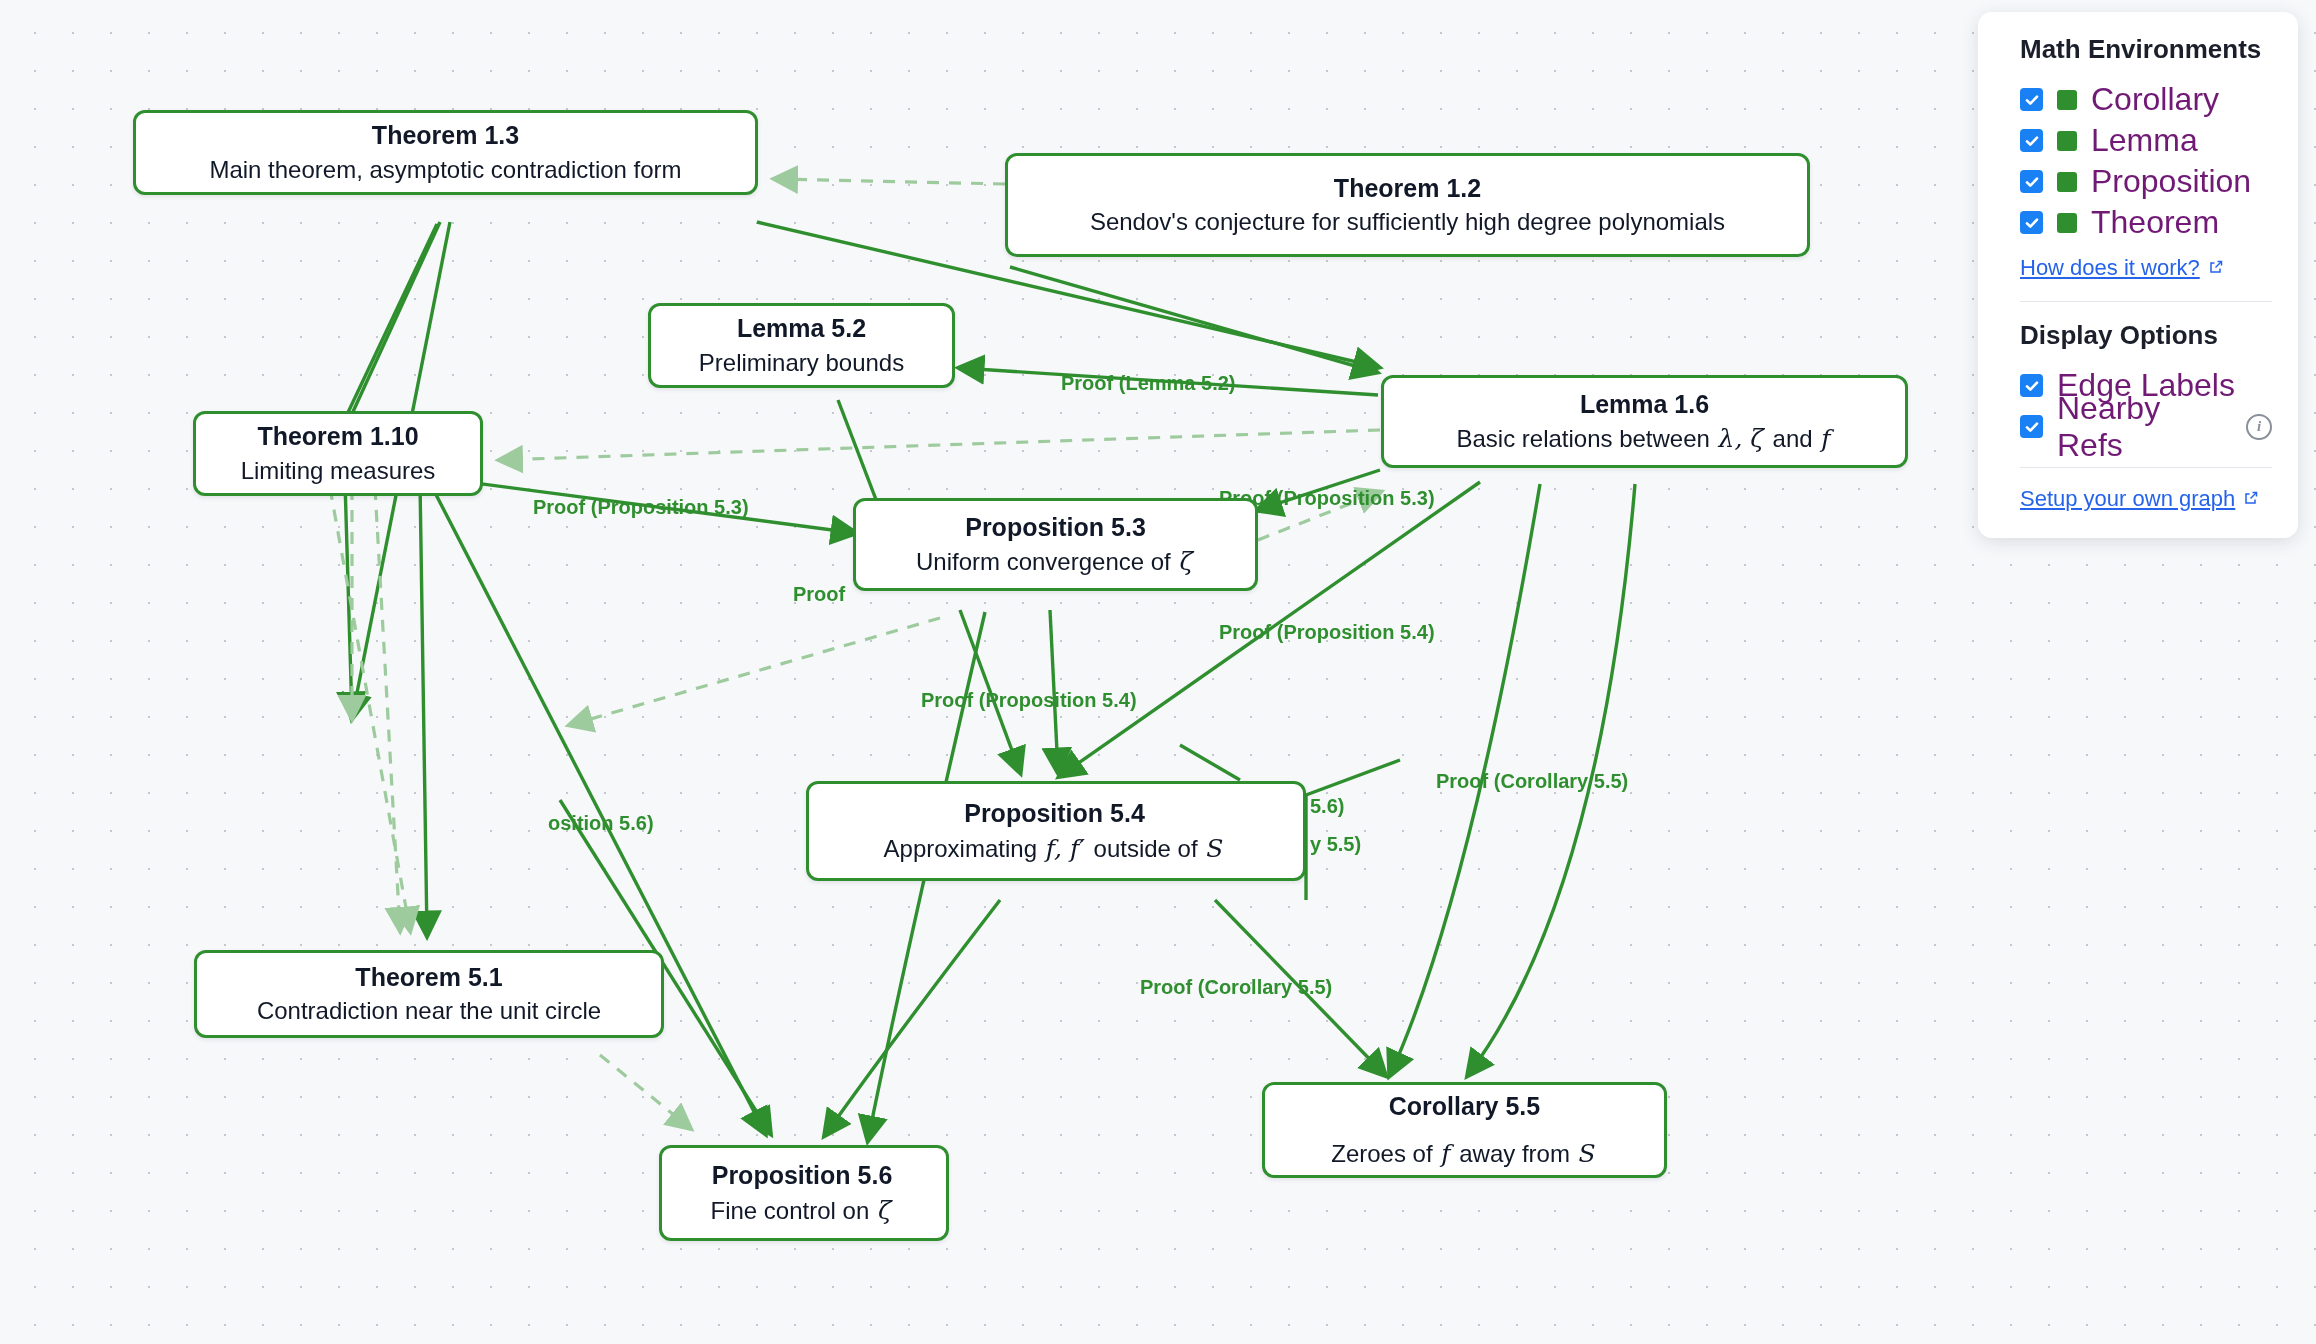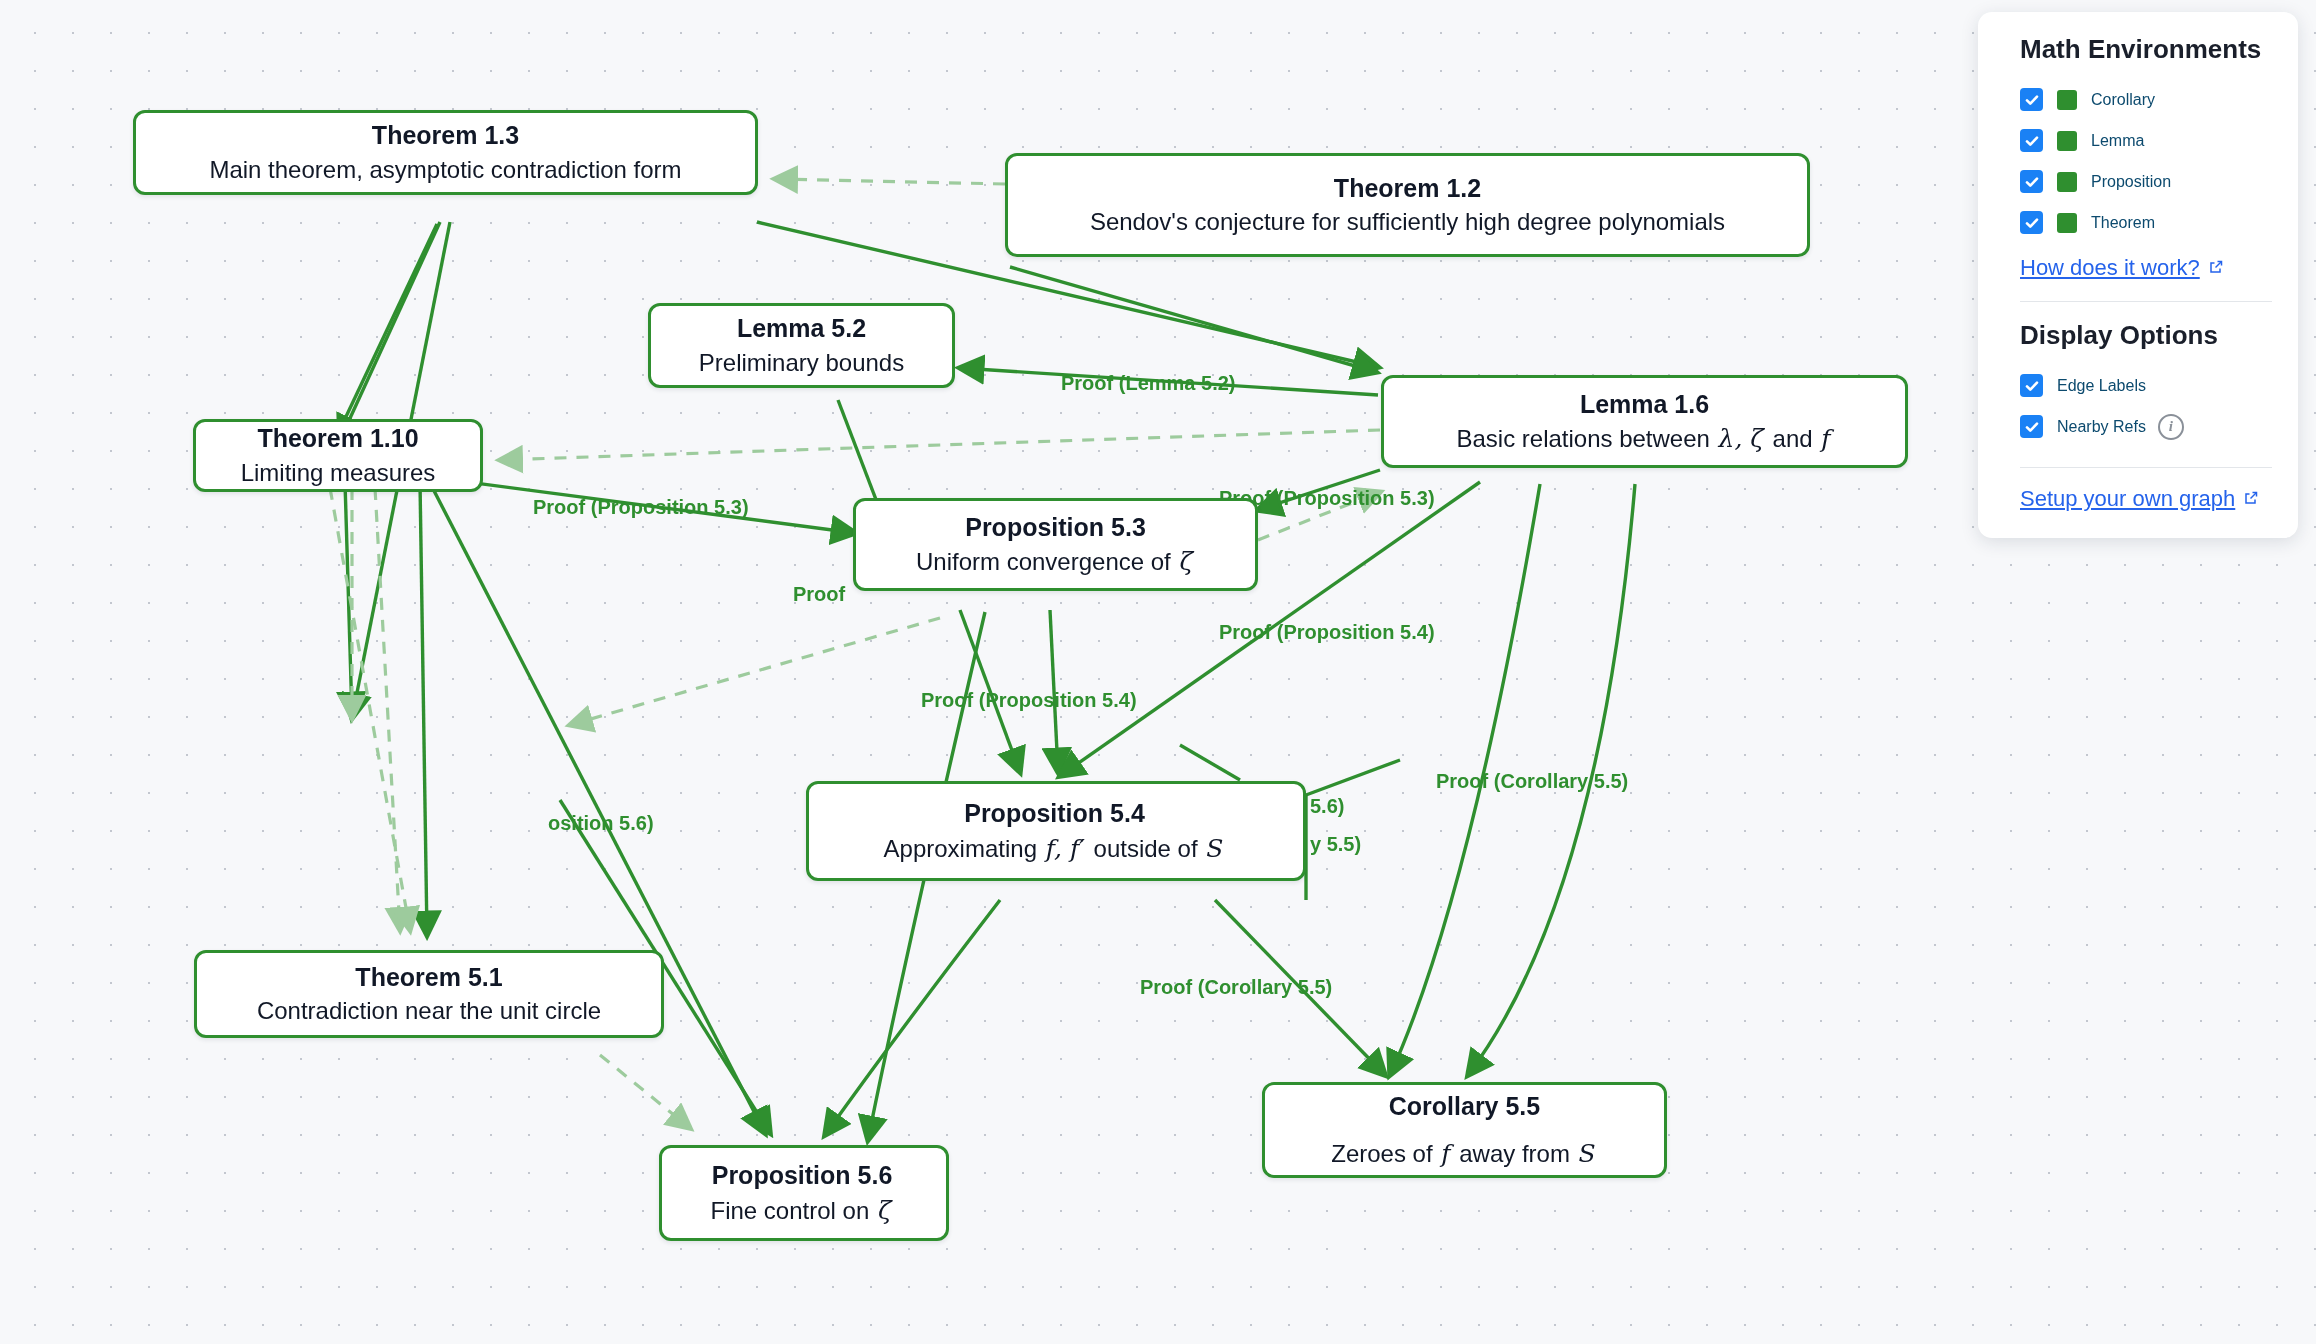--- a/index.html
+++ b/index.html
@@ -113,22 +113,22 @@
     margin-right: 14px;
   }
   .cbx svg { display: block; }
   .swatch {
     width: 20px; height: 20px;
     border-radius: 3px;
     flex: 0 0 auto;
     margin-right: 14px;
   }
   .panel-label {
-    font-size: 16px;
-    color: #0c4a6e;
+    font-size: 32px;
+    color: #701a75;
   }
   .panel-link {
     display: inline-flex;
     align-items: center;
     gap: 8px;
     font-size: 22px;
     color: #2563eb;
     text-decoration: underline;
     margin-top: 12px;
     cursor: pointer;
@@ -252,21 +252,21 @@
   <div class="node" style="left:1381px; top:375px; width:527px; height:93px;">
     <div class="node-title">Lemma 1.6</div>
     <div class="node-sub">
       <span>Basic relations between</span>
       <span class="mathit">λ, ζ</span>
       <span>and</span>
       <span class="mathit">f</span>
     </div>
   </div>
 
-  <div class="node" style="left:193px; top:411px; width:290px; height:73px;margin-top:8px;">
+  <div class="node" style="left:193px; top:411px; width:290px; height:85px;">
     <div class="node-title">Theorem 1.10</div>
     <div class="node-sub"><span>Limiting measures</span></div>
   </div>
 
   <div class="node" style="left:853px; top:498px; width:405px; height:93px;">
     <div class="node-title">Proposition 5.3</div>
     <div class="node-sub">
       <span>Uniform convergence of</span>
       <span class="mathit">ζ</span>
     </div>

